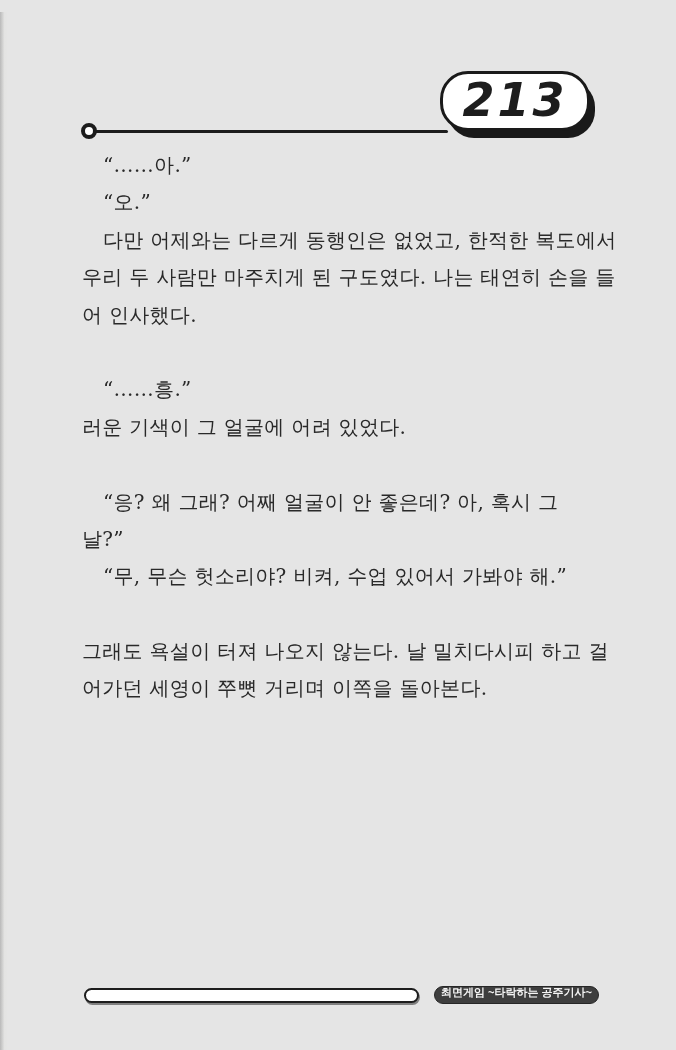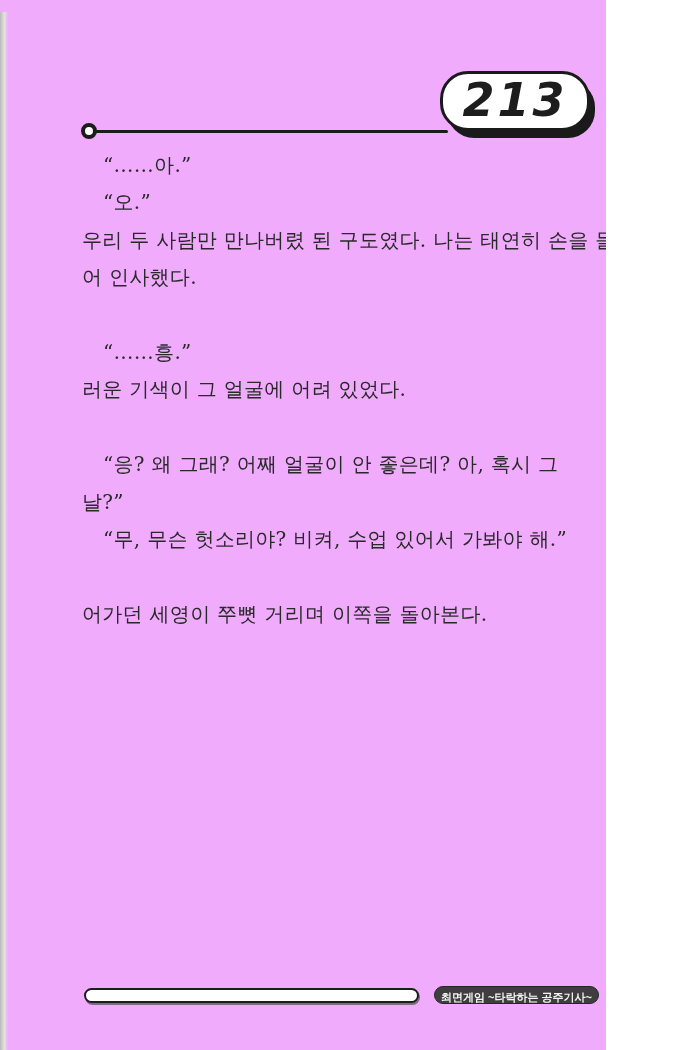--- a/index.html
+++ b/index.html
@@ -2,23 +2,23 @@
 <html><head>
 <meta charset="utf-8">
 <style>
   html, body {
     margin: 0;
     padding: 0;
     background: #ffffff;
   }
   .page {
     position: relative;
-    width: 606px;
+    width: 676px;
     height: 1050px;
-    background: #f0abfc;
+    background: #e5e5e5;
     overflow: hidden;
     font-family: "DejaVu Serif", "Liberation Serif", serif;
     color: #262626;
   }
   
   .left-edge {
     position: absolute;
     left: 0;
     top: 12px;
     width: 8px;
@@ -107,21 +107,21 @@
   .series-badge {
     position: absolute;
     left: 434px;
     top: 986px;
     width: 165px;
     height: 18px;
     background: #3e3e3e;
     border: 1px solid #262626;
     border-radius: 10px;
     display: flex;
-    align-items: flex-end;
+    align-items: flex-start;
     justify-content: center;
     box-sizing: border-box;
   }
   .series-badge span {
     font-family: "Liberation Sans", "DejaVu Sans", sans-serif;
     font-size: 11px;
     font-weight: 700;
     color: #f4f4f4;
     white-space: nowrap;
     line-height: 1;
@@ -138,30 +138,32 @@
     <div class="ring"></div>
     <div class="header-rule"></div>
     <div class="page-number-capsule">
       <span>213</span>
     </div>
   </div>
 
   <div class="body-text">
       <div class="line indent">“……아.”</div>
       <div class="line indent">“오.”</div>
-      <div class="line">우리 두 사람만 만나버렸 된 구도였다. 나는 태연히 손을 들</div>
+      <div class="line indent">다만 어제와는 다르게 동행인은 없었고, 한적한 복도에서</div>
+      <div class="line">우리 두 사람만 마주치게 된 구도였다. 나는 태연히 손을 들</div>
       <div class="line">어 인사했다.</div>
       <div class="line"></div>
       <div class="line indent">“……흥.”</div>
       <div class="line">러운 기색이 그 얼굴에 어려 있었다.</div>
       <div class="line"></div>
       <div class="line indent">“응? 왜 그래? 어째 얼굴이 안 좋은데? 아, 혹시 그</div>
       <div class="line">날?”</div>
       <div class="line indent">“무, 무슨 헛소리야? 비켜, 수업 있어서 가봐야 해.”</div>
       <div class="line"></div>
+      <div class="line">그래도 욕설이 터져 나오지 않는다. 날 밀치다시피 하고 걸</div>
       <div class="line">어가던 세영이 쭈뼛 거리며 이쪽을 돌아본다.</div>
     </div>
 
   <div>
     <div class="footer-pill"></div>
     <div class="series-badge">
       <span>최면게임 ~타락하는 공주기사~</span>
     </div>
   </div>
 

